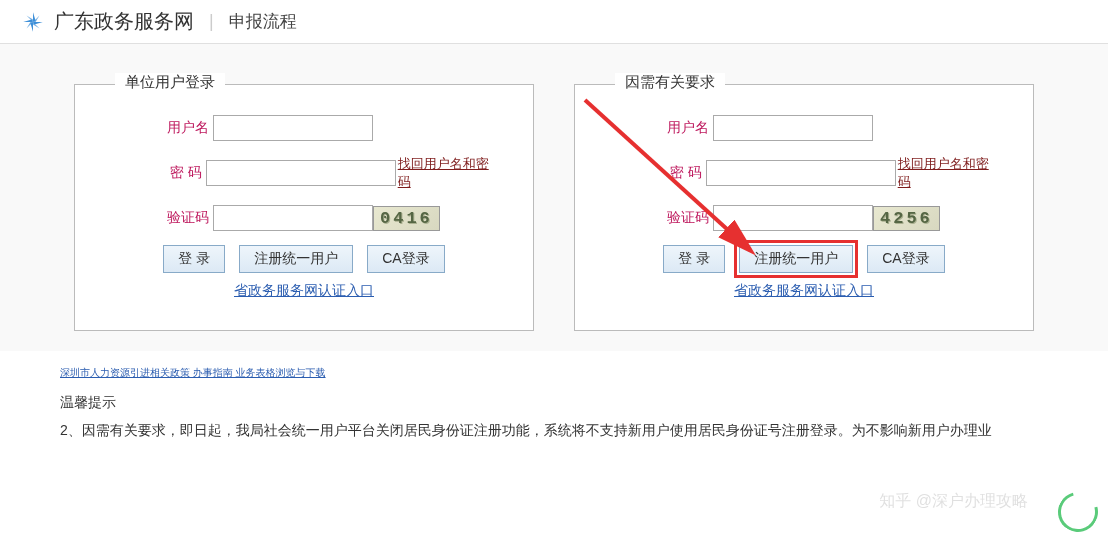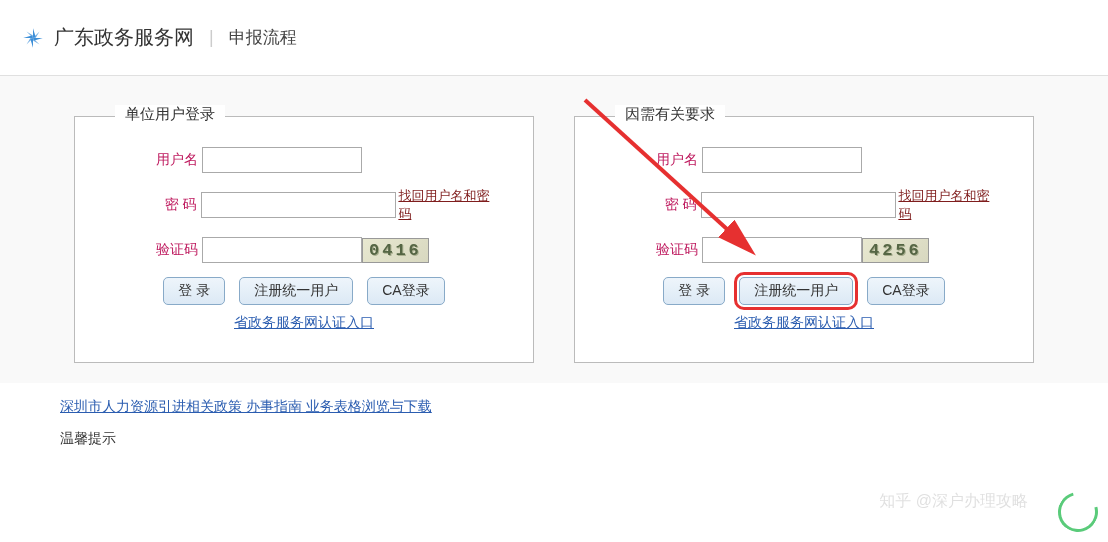--- a/index.html
+++ b/index.html
@@ -11,21 +11,21 @@
       font-family: "Microsoft YaHei", "SimSun", Arial, sans-serif;
       background: #ffffff;
       width: 1108px;
       height: 542px;
       position: relative;
       overflow: hidden;
     }
     .header {
       display: flex;
       align-items: center;
-      padding: 24px 20px;
+      padding: 8px 20px;
       border-bottom: 1px solid #e0e0e0;
       background: #fff;
     }
     .logo-icon {
       width: 26px;
       height: 26px;
       margin-right: 8px;
     }
     .site-title {
       font-size: 20px;
@@ -43,21 +43,21 @@
     }
     .content {
       display: flex;
       justify-content: center;
       gap: 40px;
       padding: 40px 60px 20px;
       background: #f9f9f9;
     }
     .login-box {
       border: 1px solid #bbb;
-      padding: 30px 33px 30px;
+      padding: 30px 44px 30px;
       width: 460px;
       position: relative;
       background: #fff;
     }
     .box-title {
       position: absolute;
       top: -12px;
       left: 40px;
       background: #fff;
       padding: 0 10px;
@@ -117,41 +117,41 @@
       gap: 14px;
       margin-bottom: 8px;
     }
     .btn {
       border: 1px solid #88aac8;
       background: linear-gradient(#eef5fb, #dce9f5);
       padding: 4px 14px;
       font-size: 14px;
       color: #333;
       cursor: pointer;
-      border-radius: 5px;
+      border-radius: 0;
     }
     .highlight-btn {
       outline: 3px solid #e63030;
       outline-offset: 2px;
     }
     .service-link-row {
       text-align: center;
     }
     .service-link {
       color: #2b5db0;
       font-size: 14px;
       text-decoration: underline;
       cursor: pointer;
     }
     .links-section {
       padding: 15px 60px 0;
     }
     .main-links {
       color: #2b5db0;
-      font-size: 14px;
+      font-size: 10px;
       text-decoration: underline;
       margin-bottom: 14px;
     }
     .tips-title {
       font-size: 14px;
       font-weight: normal;
       color: #333;
       margin-bottom: 6px;
     }
     .tips-list {
@@ -257,20 +257,21 @@
     <div class="service-link-row">
       <a class="service-link">省政务服务网认证入口</a>
     </div>
   </div>
 </div>
 
 <div class="links-section">
   <div class="main-links">深圳市人力资源引进相关政策  办事指南  业务表格浏览与下载</div>
   <div class="tips-title">温馨提示</div>
   <div class="tips-list">
+    <div>2、因需有关要求，即日起，我局社会统一用户平台关闭居民身份证注册功能，系统将不支持新用户使用居民身份证号注册登录。为不影响新用户办理业</div>
   </div>
 </div>
 
 <svg class="arrow-overlay" width="220" height="200">
   <defs>
     <marker id="arrowhead" markerWidth="10" markerHeight="10" refX="8" refY="3" orient="auto">
       <polygon points="0 0, 10 3, 0 6" fill="#e63030"></polygon>
     </marker>
   </defs>
   <line x1="15" y1="15" x2="180" y2="165" stroke="#e63030" stroke-width="4" marker-end="url(#arrowhead)"></line>

